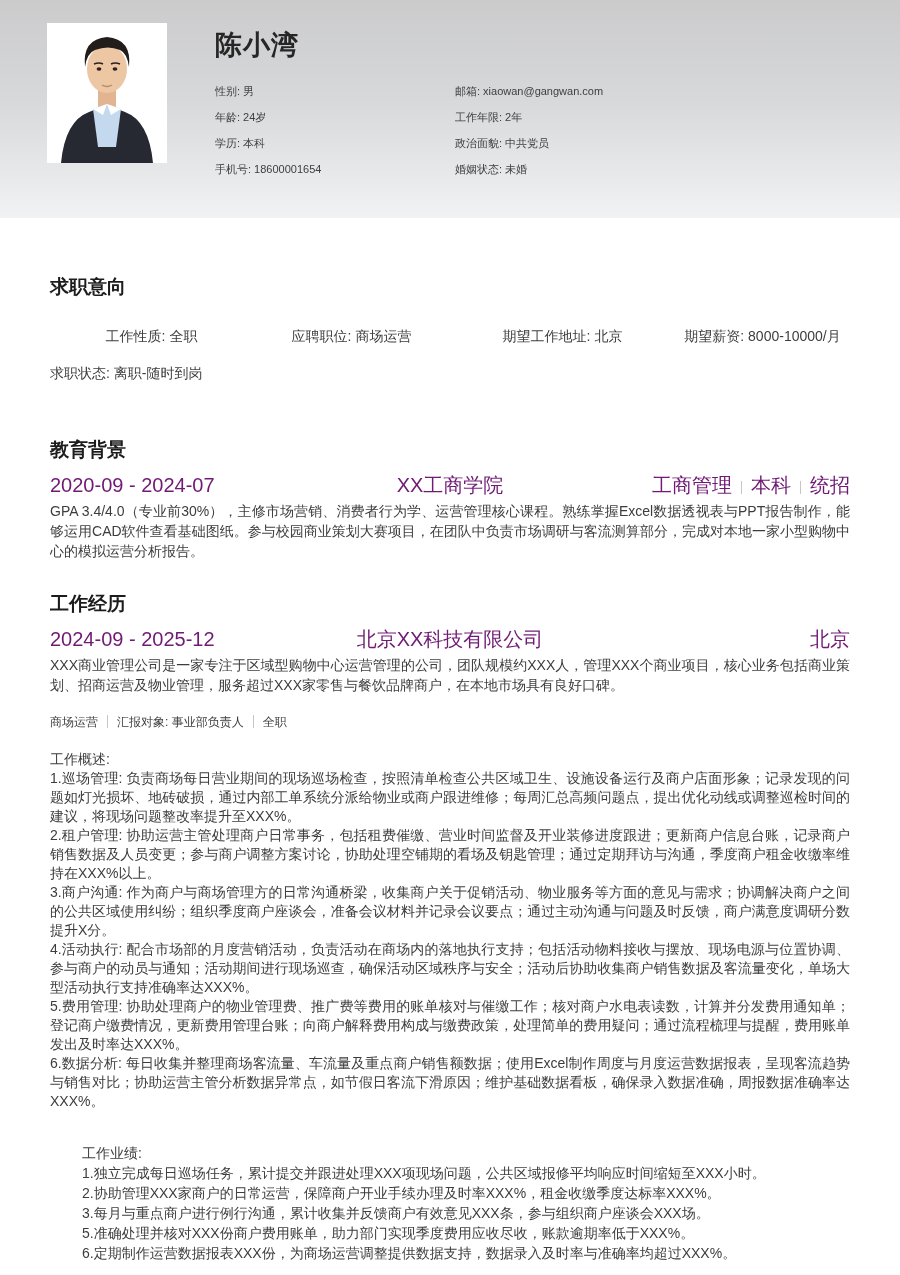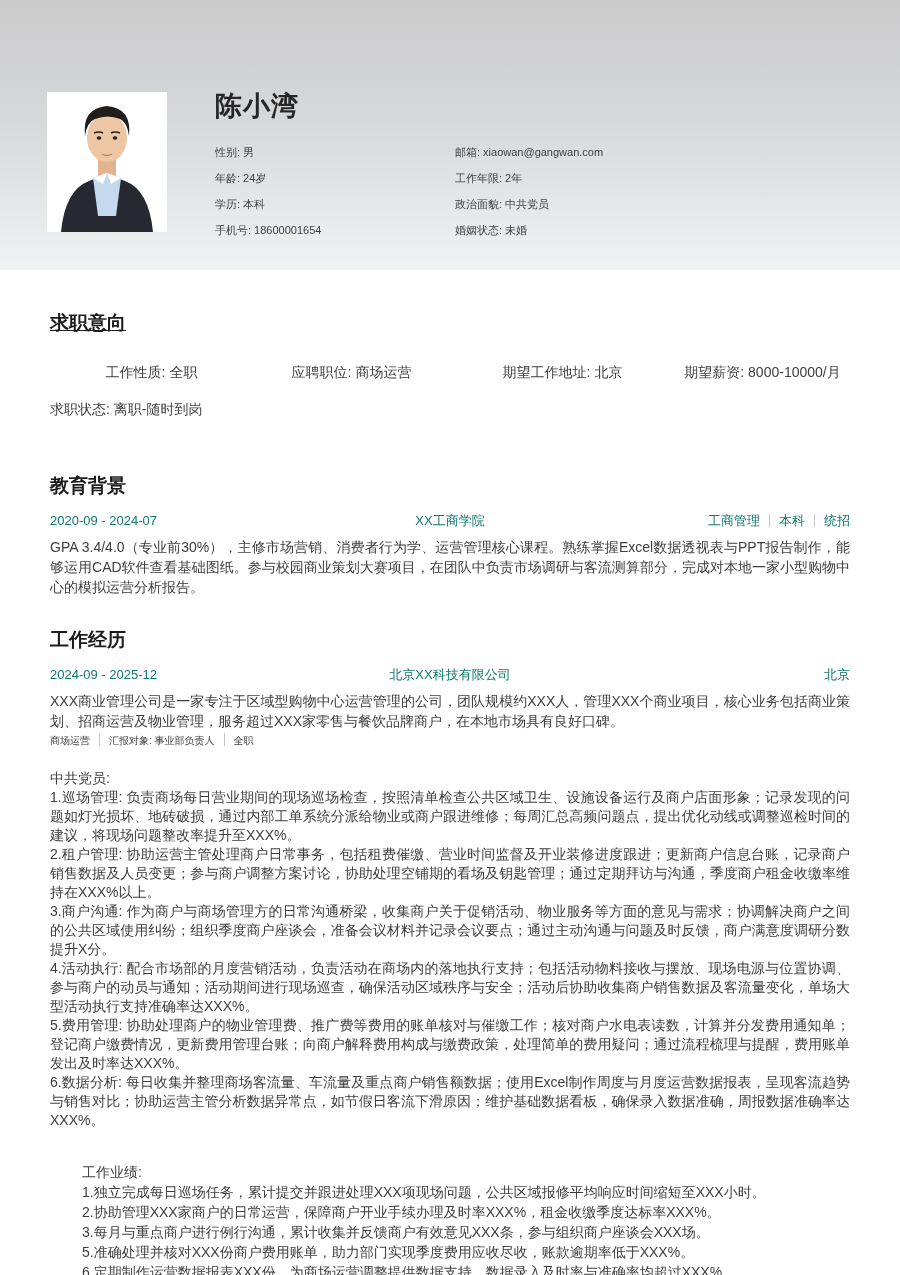--- a/index.html
+++ b/index.html
@@ -6,23 +6,23 @@
   html,body { background:#ffffff; }
   body {
     width:900px; height:1275px;
     font-family:"Liberation Sans","DejaVu Sans",sans-serif;
     color:#3d3d3d; overflow:hidden;
   }
   .page { width:900px; height:1275px; overflow:hidden; background:#ffffff; }
 
   
   .header {
-    height:270px;
+    height:218px;
     background:linear-gradient(180deg,#cbcbcc 0%,#d7d8da 45%,#f1f2f4 100%);
-    display:flex; padding:54px 50px 0 47px;align-items:center;
+    display:flex; padding:23px 50px 0 47px;
   }
   .photo {
     width:120px; height:140px; flex:none; background:#ffffff;
     overflow:hidden;
   }
   .photo svg { display:block; }
   .header-info { margin-left:48px; flex:1; }
   .name {
     font-size:27px; font-weight:bold; color:#262626;
     letter-spacing:1px; margin-top:4px; margin-bottom:19px;
@@ -30,38 +30,38 @@
   .details {
     display:grid; grid-template-columns:240px auto;
     row-gap:7px; font-size:11px; line-height:19px; color:#3e3e3e;
   }
 
   
   .content { padding:0 50px; }
   .section-title {
     font-size:19px; font-weight:bold; color:#1c1c1c; line-height:26px;
   }
-  .t-intent { margin-top:40px;text-decoration:underline; }
+  .t-intent { margin-top:56px; }
   .ji-fields {
     display:grid; grid-template-columns:203px 197px 225px auto;
     margin-top:26px; font-size:14px; line-height:20px;text-align:center;
   }
   .ji-status { margin-top:17px; font-size:14px; line-height:20px; }
 
   .t-edu { margin-top:54px; }
   .meta-row {
     display:grid; grid-template-columns:1fr auto 1fr;
-    margin-top:12px; font-size:13px; line-height:20px; color:#0f766e;
+    margin-top:12px; font-size:20px; line-height:20px; color:#701a75;
   }
   .meta-row .mid { }
   .meta-row .right { text-align:right; }
   .para { margin-top:6px; font-size:14px; line-height:20px; text-align:justify; }
 
   .t-work { margin-top:30px; }
-  .role-line { margin-top:0; font-size:10px; line-height:20px; }
+  .role-line { margin-top:17px; font-size:12px; line-height:20px; }
   .overview { margin-top:18px; font-size:14px; line-height:19px; text-align:justify; }
   .achv { margin-top:32px; font-size:14px; line-height:20px;margin-left:32px; }
   .leave { margin-top:20px; font-size:14px; line-height:20px; }
 
   .vsep {
     display:inline-block; width:0; height:13px;
     border-left:1px solid #c6c6c6; margin:0 9px; vertical-align:-2px;
   }
 </style>
 </head>
@@ -128,21 +128,21 @@
       <span class="left">2024-09 - 2025-12</span>
       <span class="mid">北京XX科技有限公司</span>
       <span class="right">北京</span>
     </div>
     <div class="para">XXX商业管理公司是一家专注于区域型购物中心运营管理的公司，团队规模约XXX人，管理XXX个商业项目，核心业务包括商业策划、招商运营及物业管理，服务超过XXX家零售与餐饮品牌商户，在本地市场具有良好口碑。</div>
     <div class="role-line">
       <span>商场运营</span><span class="vsep"></span><span>汇报对象: 事业部负责人</span><span class="vsep"></span><span>全职</span>
     </div>
 
     <div class="overview">
-      <div>中共党员:</div>
+      <div>工作概述:</div>
       <div>1.巡场管理: 负责商场每日营业期间的现场巡场检查，按照清单检查公共区域卫生、设施设备运行及商户店面形象；记录发现的问题如灯光损坏、地砖破损，通过内部工单系统分派给物业或商户跟进维修；每周汇总高频问题点，提出优化动线或调整巡检时间的建议，将现场问题整改率提升至XXX%。</div>
       <div>2.租户管理: 协助运营主管处理商户日常事务，包括租费催缴、营业时间监督及开业装修进度跟进；更新商户信息台账，记录商户销售数据及人员变更；参与商户调整方案讨论，协助处理空铺期的看场及钥匙管理；通过定期拜访与沟通，季度商户租金收缴率维持在XXX%以上。</div>
       <div>3.商户沟通: 作为商户与商场管理方的日常沟通桥梁，收集商户关于促销活动、物业服务等方面的意见与需求；协调解决商户之间的公共区域使用纠纷；组织季度商户座谈会，准备会议材料并记录会议要点；通过主动沟通与问题及时反馈，商户满意度调研分数提升X分。</div>
       <div>4.活动执行: 配合市场部的月度营销活动，负责活动在商场内的落地执行支持；包括活动物料接收与摆放、现场电源与位置协调、参与商户的动员与通知；活动期间进行现场巡查，确保活动区域秩序与安全；活动后协助收集商户销售数据及客流量变化，单场大型活动执行支持准确率达XXX%。</div>
       <div>5.费用管理: 协助处理商户的物业管理费、推广费等费用的账单核对与催缴工作；核对商户水电表读数，计算并分发费用通知单；登记商户缴费情况，更新费用管理台账；向商户解释费用构成与缴费政策，处理简单的费用疑问；通过流程梳理与提醒，费用账单发出及时率达XXX%。</div>
       <div>6.数据分析: 每日收集并整理商场客流量、车流量及重点商户销售额数据；使用Excel制作周度与月度运营数据报表，呈现客流趋势与销售对比；协助运营主管分析数据异常点，如节假日客流下滑原因；维护基础数据看板，确保录入数据准确，周报数据准确率达XXX%。</div>
     </div>
 
     <div class="achv">
       <div>工作业绩:</div>

